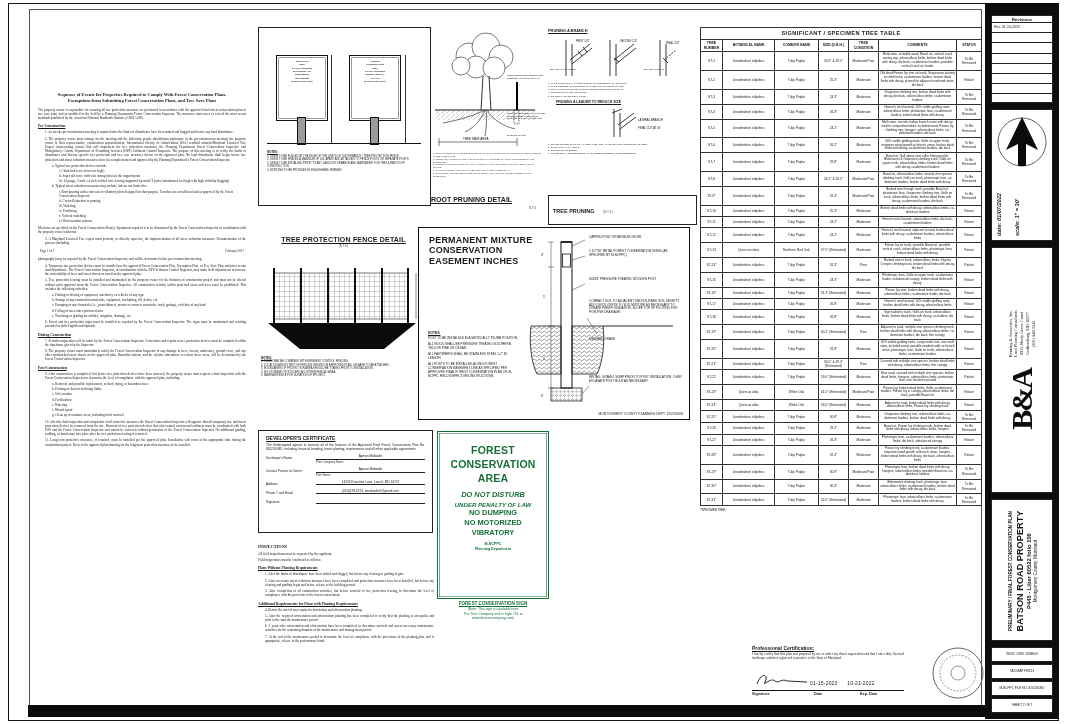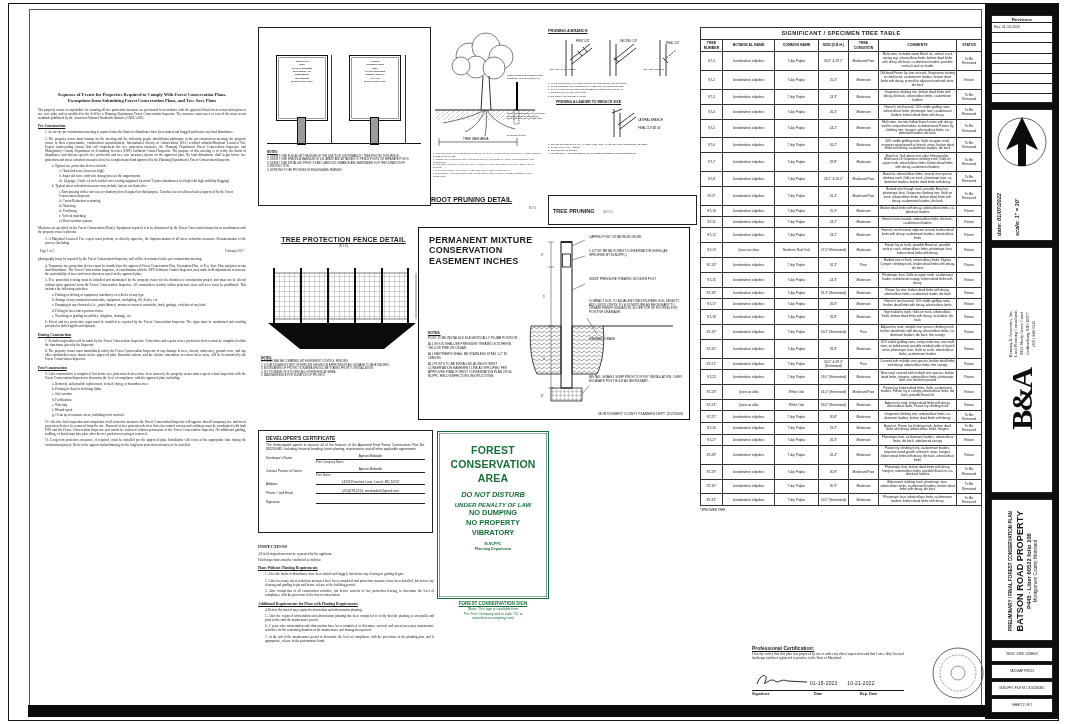--- a/index.html
+++ b/index.html
@@ -443,21 +443,21 @@
     </div>
 </div>
 
 <div class="abs green-sign" id="green-sign">
     <span class="fs-big">FOREST</span>
     <span class="fs-big">CONSERVATION</span>
     <span class="fs-big">AREA</span>
     <span class="fs-italic">DO NOT DISTURB</span>
     <span class="fs-italic2">UNDER PENALTY OF LAW</span>
     <span class="fs-bold first">NO DUMPING</span>
-    <span class="fs-bold">NO PROPERTY</span>
+    <span class="fs-bold">NO MOTORIZED</span>
     <span class="fs-bold">VIBRATORY</span>
     <span class="fs-small first">M-NCPPC</span>
     <span class="fs-small">Planning Department</span>
   </div>
 <div class="abs sign-caption">
   <div class="sc-title">FOREST CONSERVATION SIGN</div>
   <div>
       <div class="sc-line">(Note:  This sign is available from</div>
       <div class="sc-line">The Tree Company and is style #51 at</div>
       <div class="sc-line">www.thetreecompany.com)</div>

